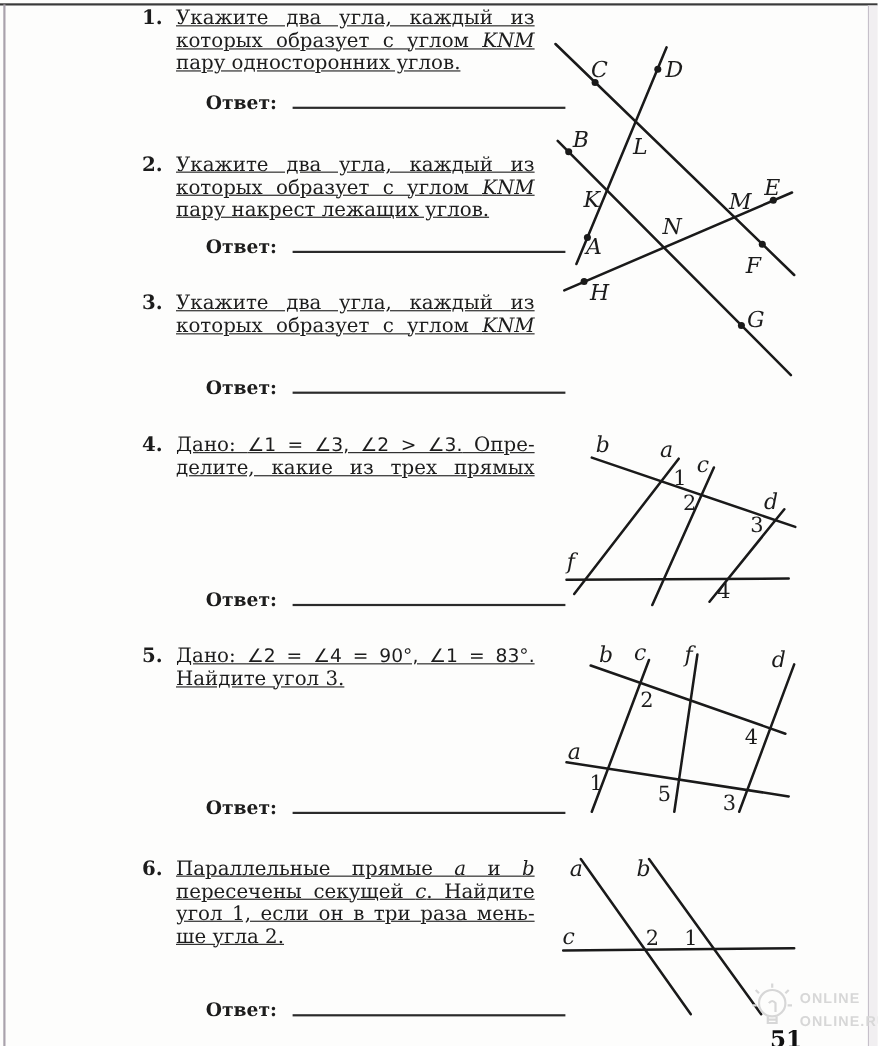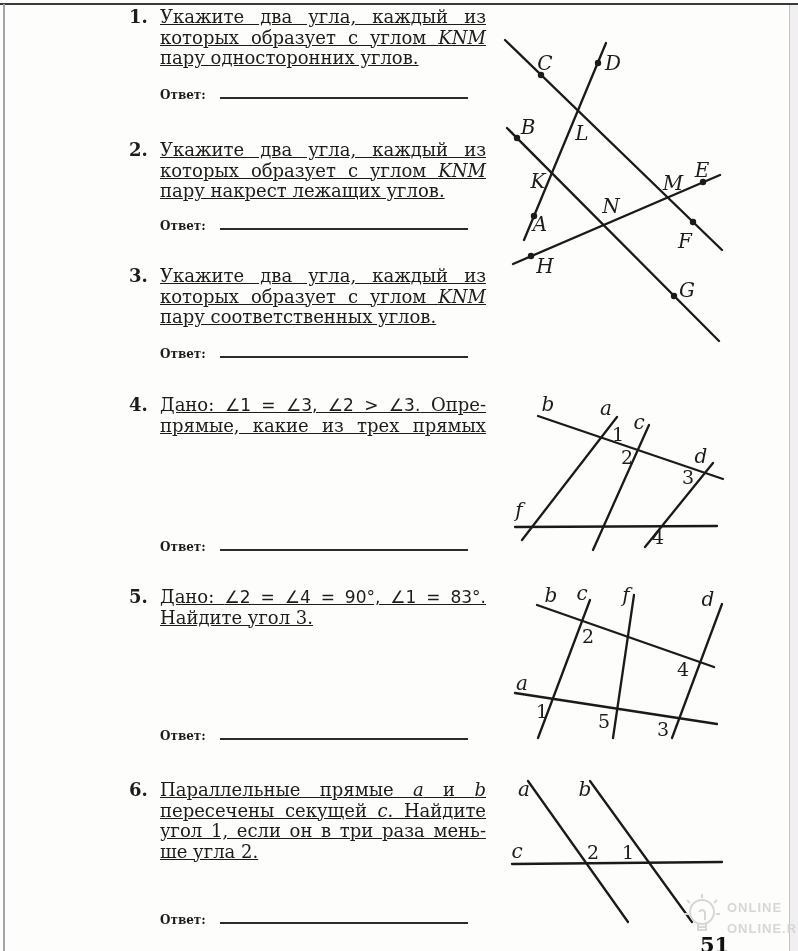--- a/index.html
+++ b/index.html
@@ -9,21 +9,21 @@
   .border-left{position:absolute;left:3px;top:4px;width:2px;height:947px;background:#a9a2ac;}
   .edge-right{position:absolute;left:789px;top:5px;width:9px;height:946px;background:#f1eff1;border-left:1px solid #c6c0ca;}
   .problem{position:absolute;left:0;}
   .pnum{position:absolute;left:129px;top:0;width:26px;font-weight:bold;font-size:18px;line-height:20.5px;}
   .ptext{position:absolute;left:160px;top:0;width:326px;font-size:18px;line-height:20.5px;text-decoration:underline;}
   .tline{text-align:justify;text-align-last:justify;white-space:normal;}
   .tline.last{text-align-last:left;}
   .it{font-style:italic;}
   .math{font-family:"DejaVu Sans",sans-serif;font-size:17px;}
   .answer{position:absolute;left:160px;height:22px;white-space:nowrap;}
-  .alabel{font-weight:bold;font-size:12px;}
+  .alabel{font-weight:bold;font-size:17px;margin-left:27px;}
   .ablank{display:inline-block;width:248px;height:15px;margin-left:14px;border-bottom:2px solid #2b2b2b;}
   svg.diagram{position:absolute;}
   svg .ln{stroke:#1a1a1a;stroke-width:2.3;stroke-linecap:round;fill:none;}
   svg .dot{fill:#1a1a1a;stroke:none;}
   svg .pl{font:italic 20px "DejaVu Serif",serif;fill:#1c1c1c;}
   svg .al{font:19px "DejaVu Serif",serif;fill:#1c1c1c;}
   .watermark{position:absolute;left:681px;top:890px;display:flex;align-items:flex-start;color:#d7d7d7;}
   .wm-text{font-family:"Liberation Sans",sans-serif;font-weight:bold;font-size:13px;line-height:1.6;letter-spacing:1px;margin-left:4px;margin-top:8px;}
   .pageno{position:absolute;left:700px;top:932px;font-weight:bold;font-size:21px;color:#111;}
 </style>
@@ -57,32 +57,31 @@
   </section>
   <div class="answer" style="top:213px">
     <span class="alabel">Ответ:</span><span class="ablank"></span>
   </div>
 
   <section class="problem" style="top:266px">
     <div class="pnum">3.</div>
     <div class="ptext">
         <div class="tline"><span>Укажите два угла, каждый из</span></div>
         <div class="tline"><span>которых образует с углом </span><span class="it">KNM</span></div>
-        <div class="tline last"><span>пару соответственных углов.</span></div>
       </div>
   </section>
   <div class="answer" style="top:341px">
     <span class="alabel">Ответ:</span><span class="ablank"></span>
   </div>
 
   <section class="problem" style="top:395px">
     <div class="pnum">4.</div>
     <div class="ptext">
         <div class="tline"><span>Дано: </span><span class="math">∠1 = ∠3, ∠2 &gt; ∠3.</span><span> Опре-</span></div>
-        <div class="tline"><span>прямые, какие из трех прямых</span></div>
+        <div class="tline"><span>делите, какие из трех прямых</span></div>
       </div>
   </section>
   <div class="answer" style="top:534px">
     <span class="alabel">Ответ:</span><span class="ablank"></span>
   </div>
 
   <section class="problem" style="top:587px">
     <div class="pnum">5.</div>
     <div class="ptext">
         <div class="tline"><span>Дано: </span><span class="math">∠2 = ∠4 = 90°, ∠1 = 83°.</span></div>

